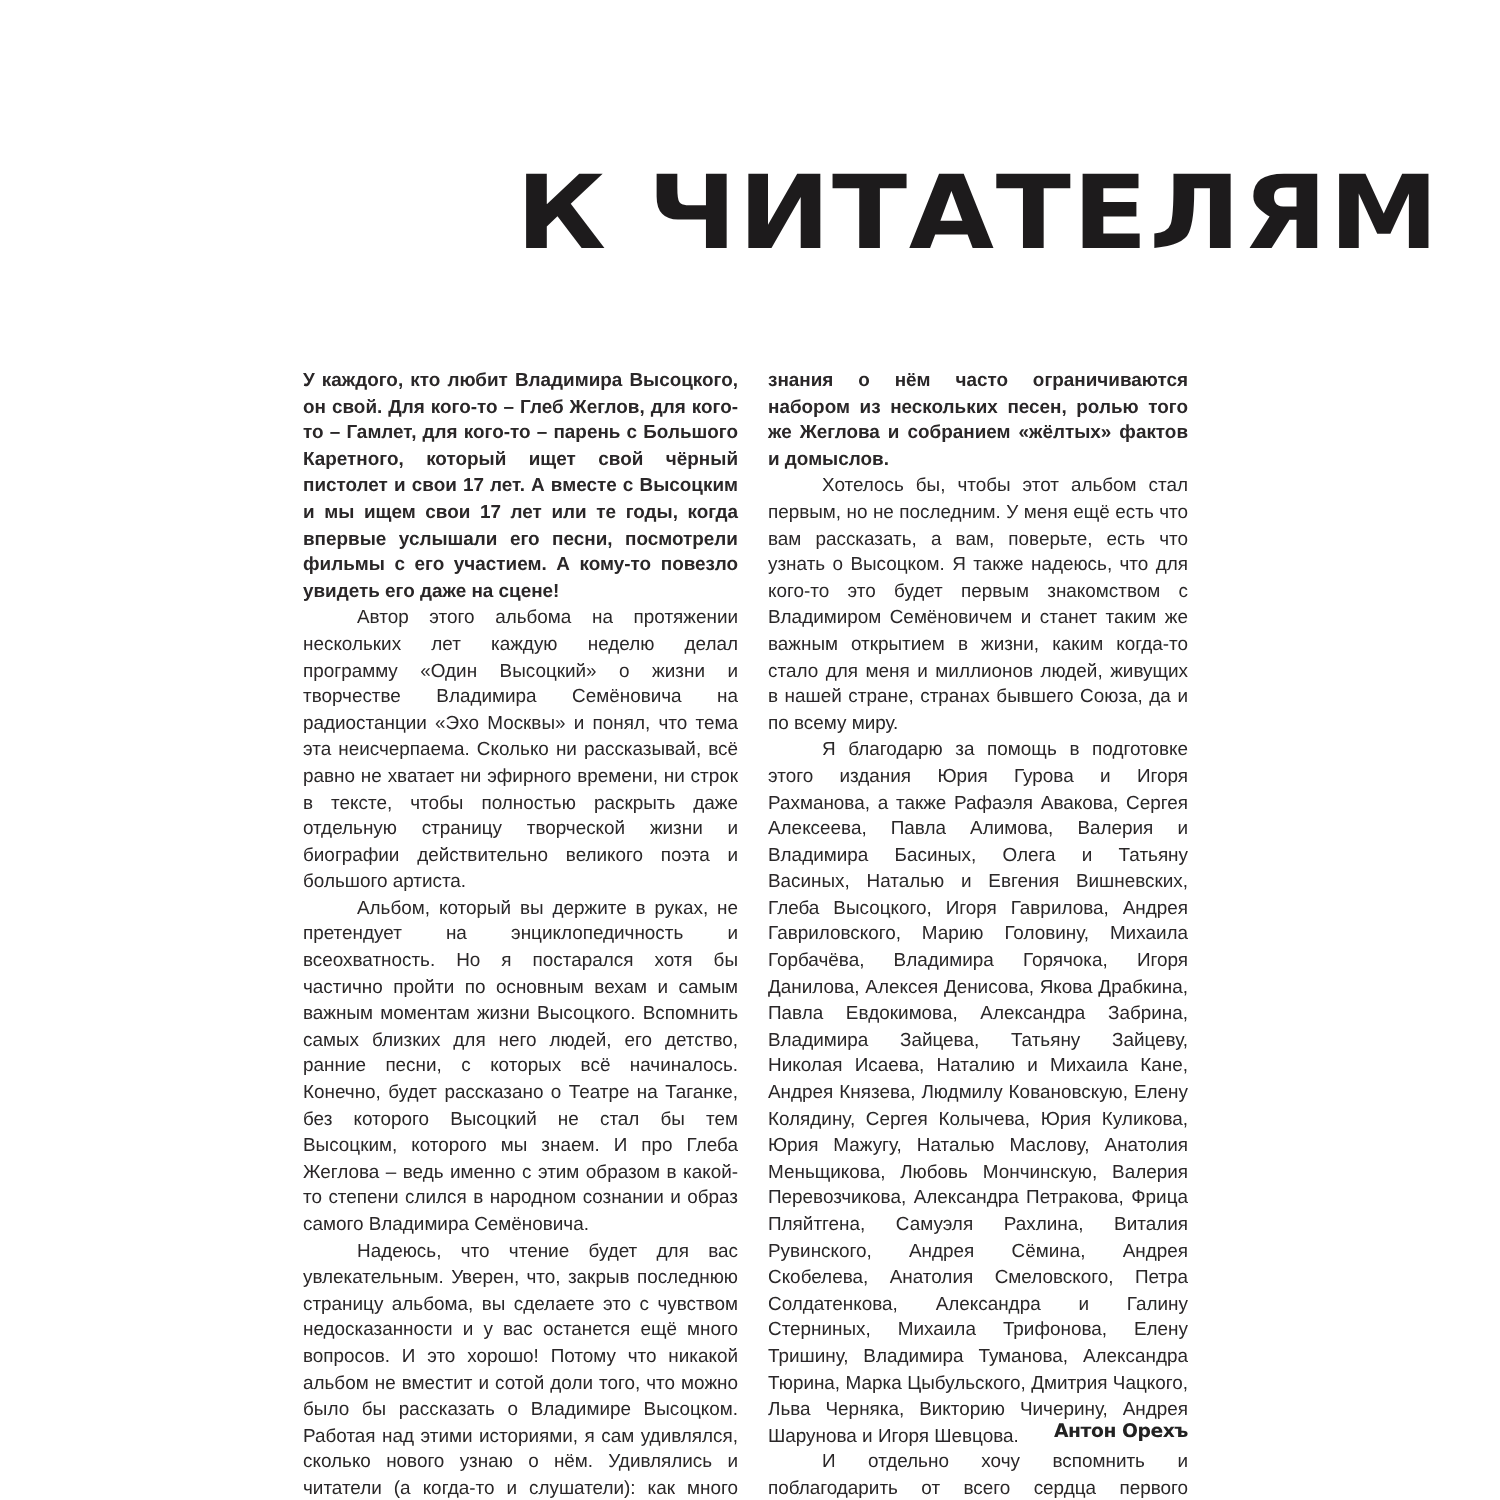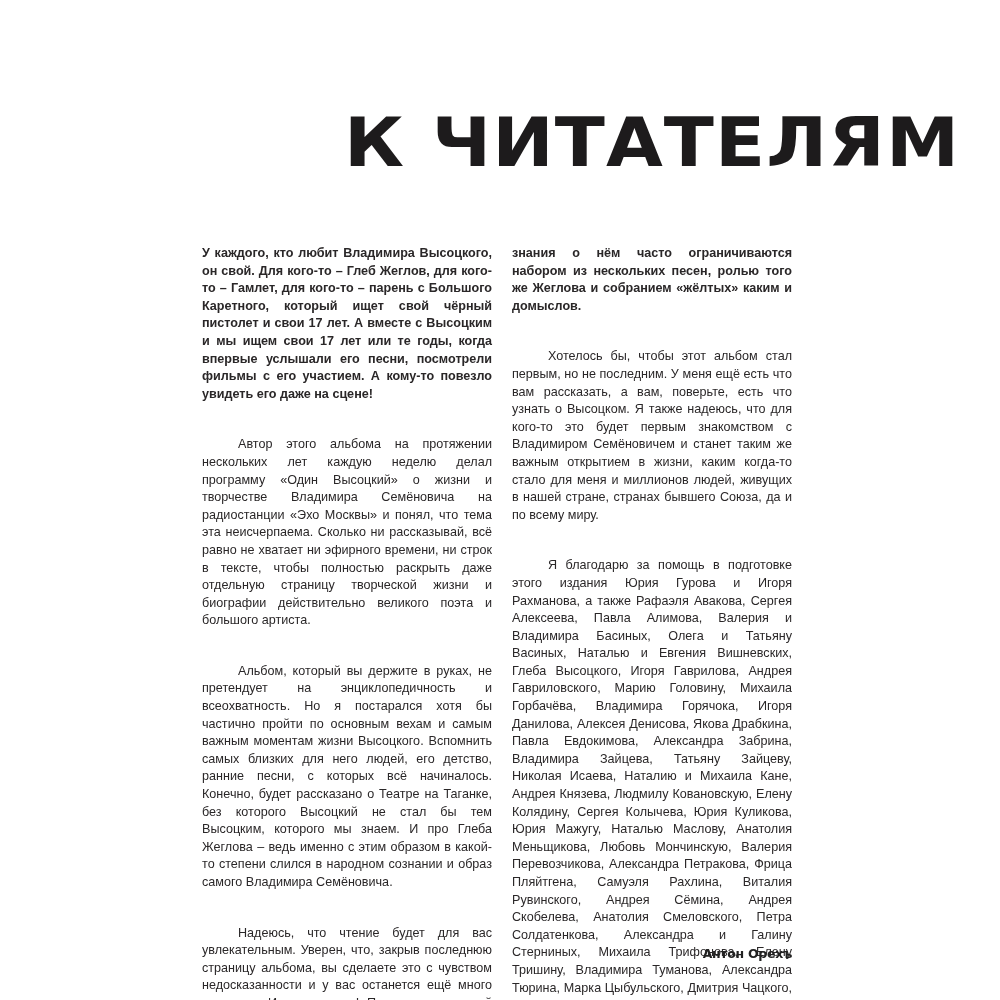--- a/index.html
+++ b/index.html
@@ -12,41 +12,41 @@
     transform:scaleX(1.08); transform-origin:left center;
   }
   .col {
     position:absolute; top:245px; width:290px;
     font-family:"Liberation Sans", sans-serif; font-size:12.6px;
     line-height:17.6px; color:#2a2728;
   }
   .col.left { left:202px; }
   .col.right { left:512px; width:280px; }
   .col p { margin:0; text-align:justify; hyphens:manual; }
-  .col p.indent { text-indent:36px;margin-top:33px; }
+  .col p.indent { text-indent:36px; }
   .col p.first { text-indent:0;font-weight:bold; }
   .signature {
     position:absolute; left:640px; top:898px; width:152px; text-align:right;
     font-family:"DejaVu Sans", sans-serif; font-size:12.5px; font-weight:bold;
     letter-spacing:-0.3px; color:#222;margin-top:48px;
   }
 </style>
 </head>
 <body>
 
 <div class="title">К ЧИТАТЕЛЯМ</div>
 
 <div class="col left">
   <p class="first">У каждого, кто любит Владимира Высоцкого, он свой. Для кого-то – Глеб Жеглов, для кого-то – Гамлет, для кого-то – парень с Большого Каретного, который ищет свой чёрный пистолет и свои 17 лет. А вместе с Высоцким и мы ищем свои 17 лет или те годы, когда впервые услышали его песни, посмотрели фильмы с его участием. А кому-то повезло увидеть его даже на сцене!</p>
   <p class="indent">Автор этого альбома на протяжении нескольких лет каждую неделю делал программу «Один Высоцкий» о жизни и творчестве Владимира Семёновича на радиостанции «Эхо Москвы» и понял, что тема эта неисчерпаема. Сколько ни рассказывай, всё равно не хватает ни эфирного времени, ни строк в тексте, чтобы полностью раскрыть даже отдельную страницу творческой жизни и биографии действительно великого поэта и большого артиста.</p>
   <p class="indent">Альбом, который вы держите в руках, не претендует на энциклопедичность и всеохватность. Но я постарался хотя бы частично пройти по основным вехам и самым важным моментам жизни Высоцкого. Вспомнить самых близких для него людей, его детство, ранние песни, с которых всё начиналось. Конечно, будет рассказано о Театре на Таганке, без которого Высоцкий не стал бы тем Высоцким, которого мы знаем. И про Глеба Жеглова – ведь именно с этим образом в какой-то степени слился в народном сознании и образ самого Владимира Семёновича.</p>
   <p class="indent">Надеюсь, что чтение будет для вас увлекательным. Уверен, что, закрыв последнюю страницу альбома, вы сделаете это с чувством недосказанности и у вас останется ещё много вопросов. И это хорошо! Потому что никакой альбом не вместит и сотой доли того, что можно было бы рассказать о Владимире Высоцком. Работая над этими историями, я сам удивлялся, сколько нового узнаю о нём. Удивлялись и читатели (а когда-то и слушатели): как много неожиданного открылось для них в его творчестве и биографии. Потому что при вроде бы всеобщей узнаваемости Высоцкого, даже спустя десятилетия после его смерти,</p>
 </div>
 
 <div class="col right">
-  <p class="first">знания о нём часто ограничиваются набором из нескольких песен, ролью того же Жеглова и собранием «жёлтых» каким и домыслов.</p>
+  <p class="first">знания о нём часто ограничиваются набором из нескольких песен, ролью того же Жеглова и собранием «жёлтых» фактов и домыслов.</p>
   <p class="indent">Хотелось бы, чтобы этот альбом стал первым, но не последним. У меня ещё есть что вам рассказать, а вам, поверьте, есть что узнать о Высоцком. Я также надеюсь, что для кого-то это будет первым знакомством с Владимиром Семёновичем и станет таким же важным открытием в жизни, каким когда-то стало для меня и миллионов людей, живущих в нашей стране, странах бывшего Союза, да и по всему миру.</p>
   <p class="indent">Я благодарю за помощь в подготовке этого издания Юрия Гурова и Игоря Рахманова, а также Рафаэля Авакова, Сергея Алексеева, Павла Алимова, Валерия и Владимира Басиных, Олега и Татьяну Васиных, Наталью и Евгения Вишневских, Глеба Высоцкого, Игоря Гаврилова, Андрея Гавриловского, Марию Головину, Михаила Горбачёва, Владимира Горячока, Игоря Данилова, Алексея Денисова, Якова Драбкина, Павла Евдокимова, Александра Забрина, Владимира Зайцева, Татьяну Зайцеву, Николая Исаева, Наталию и Михаила Кане, Андрея Князева, Людмилу Ковановскую, Елену Колядину, Сергея Колычева, Юрия Куликова, Юрия Мажугу, Наталью Маслову, Анатолия Меньщикова, Любовь Мончинскую, Валерия Перевозчикова, Александра Петракова, Фрица Пляйтгена, Самуэля Рахлина, Виталия Рувинского, Андрея Сёмина, Андрея Скобелева, Анатолия Смеловского, Петра Солдатенкова, Александра и Галину Стерниных, Михаила Трифонова, Елену Тришину, Владимира Туманова, Александра Тюрина, Марка Цыбульского, Дмитрия Чацкого, Льва Черняка, Викторию Чичерину, Андрея Шарунова и Игоря Шевцова.</p>
   <p class="indent">И отдельно хочу вспомнить и поблагодарить от всего сердца первого руководителя Творческого объединения «Ракурс» Александра Кովановского, к сожалению не дожившего до выхода этого издания…</p>
 
 </div>
 
 <div class="signature">Антон Орехъ</div>
 
 </body></html>

